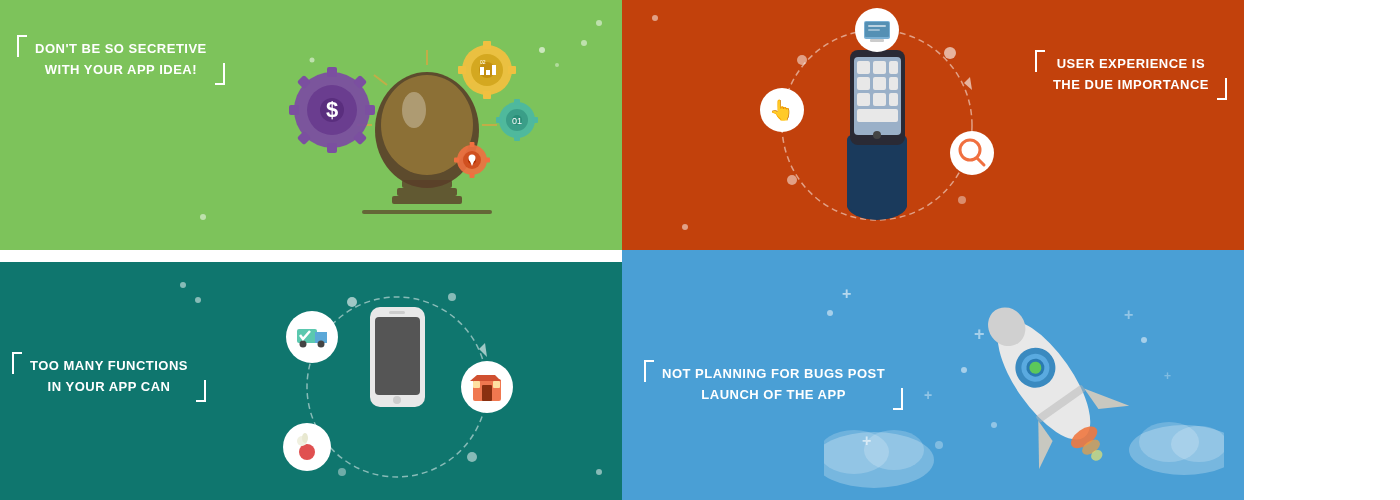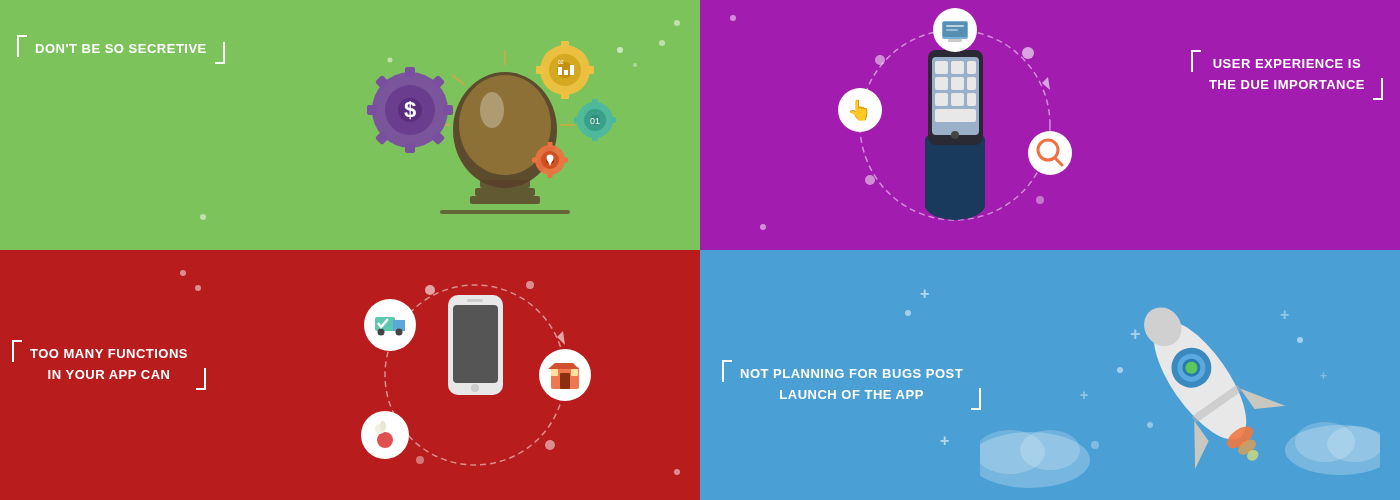--- a/index.html
+++ b/index.html
@@ -2,38 +2,38 @@
 <html><head>
   <meta charset="utf-8">
   <style>
     * { margin: 0; padding: 0; box-sizing: border-box; }
     body { width: 1400px; height: 500px; overflow: hidden; font-family: 'Arial', sans-serif; }
 
     .grid {
       display: grid;
       grid-template-columns: 1fr 1fr;
       grid-template-rows: 1fr 1fr;
-      width: 1400px;
+      width: 1244px;
       height: 500px;
     }
 
     .panel {
       position: relative;
       overflow: hidden;
       display: flex;
       align-items: center;
       justify-content: center;
     }
 
     
     .panel-1 { background-color: #7dc35b; }
     
-    .panel-2 { background-color: #a21caf; }
-    
-    .panel-3 { background-color: #b91c1c; }
+    .panel-2 { background-color: #c2410c; }
+    
+    .panel-3 { background-color: #0f766e; margin-top: 12px; }
     
     .panel-4 { background-color: #4a9fd5; }
 
     
     .bracket-text {
       position: absolute;
       color: white;
       font-weight: bold;
       font-size: 13px;
       letter-spacing: 0.5px;
@@ -107,20 +107,21 @@
 </head>
 <body>
 
 <div class="grid">
 
   <div class="panel panel-1">
     <div class="panel-content">
 
       <div class="bracket-text text-p1" style="top:35px; left:25px; padding: 4px 10px;">
         <div>DON'T BE SO SECRETIVE</div>
+        <div>WITH YOUR APP IDEA!</div>
       </div>
 
       <svg style="position:absolute; right:40px; top:10px; width:310px; height:230px;" viewBox="0 0 310 230">
 
         <rect x="130" y="170" width="50" height="8" rx="2" fill="#5a3e28" opacity="0.8"></rect>
         <rect x="125" y="178" width="60" height="8" rx="2" fill="#5a3e28" opacity="0.8"></rect>
         <rect x="120" y="186" width="70" height="8" rx="2" fill="#5a3e28" opacity="0.8"></rect>
 
         <ellipse cx="155" cy="120" rx="52" ry="58" fill="#5a3e28" opacity="0.9"></ellipse>
         <ellipse cx="155" cy="115" rx="46" ry="50" fill="#d4a843" opacity="0.4"></ellipse>

